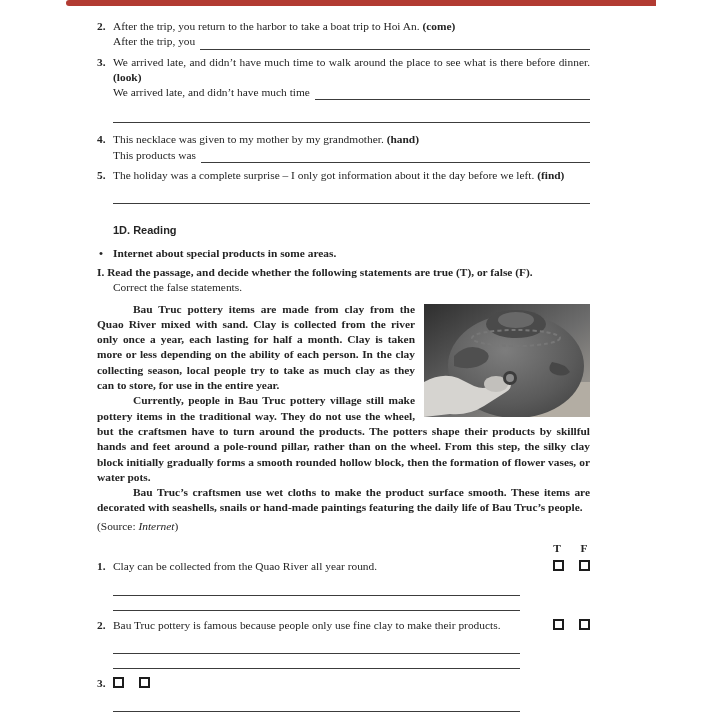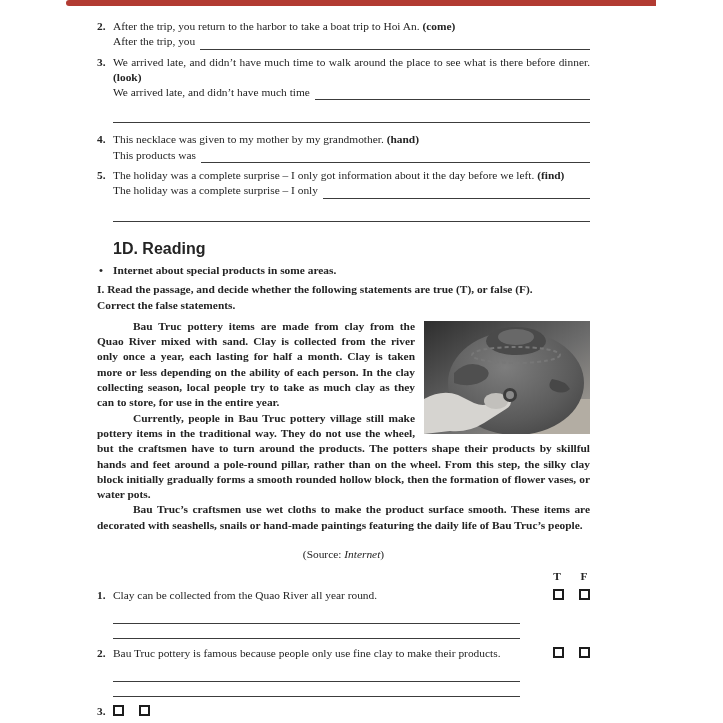--- a/index.html
+++ b/index.html
@@ -25,36 +25,36 @@
   .sentence { text-align:justify; }
   .hint { font-weight:bold; }
   .answer-row { display:flex; align-items:flex-end; margin-top:0; margin-bottom:2px; }
   .answer-row .prefix { white-space:nowrap; }
   .write-line { flex:1; border-bottom:1px solid #3c3c3c; height:14px; margin-left:5px; }
   .extra-line { border-bottom:1px solid #3c3c3c; height:21px; margin-bottom:6px; }
 
   
   .section-title {
     font-family:"Liberation Sans", sans-serif;
-    font-weight:bold; font-size:16px;
+    font-weight:bold; font-size:11px;
     margin:13px 0 7px 16px;
   }
   .objective { display:flex; font-weight:bold; margin-bottom:4px; }
   .bullet { width:16px; flex:0 0 16px; text-align:left; padding-left:2px; }
   .task-line1 { font-weight:bold; padding-left:16px; text-indent:-16px; text-align:justify; }
-  .task-line2 { font-weight:bold; margin-left:0; margin-bottom:6px; }
+  .task-line2 { font-weight:normal; margin-left:16px; margin-bottom:6px; }
 
   .passage { text-align:justify;font-weight:bold; }
   .passage p { text-indent:36px; }
   .photo {
     float:right; width:166px; height:113px;
     margin:2px 0 4px 9px;
     display:block;
   }
-  .source { text-align:center; margin-top:14px; }
+  .source { text-align:left; margin-top:3px; }
   .src-italic { font-style:italic; }
 
   
   .tf-header { display:flex; justify-content:flex-end; gap:15px; font-weight:bold; margin-top:7px; }
   .tf-header span { width:12px; text-align:center; }
   .stmt { display:flex; align-items:flex-start; margin-top:3px; }
   .stmt-num { font-weight:bold; width:16px; flex:0 0 16px; }
   .stmt-text { flex:1; }
   .boxes { display:flex; gap:15px; flex:0 0 auto; padding-top:1px; }
   .cb { width:11px; height:11px; border:2px solid #1c1c1c; background:#fff; }
@@ -100,24 +100,20 @@
         <span class="prefix">This products was</span>
         <span class="write-line"></span>
       </div>
     </div>
   </div>
 
   <div class="ex">
     <div class="ex-num">5.</div>
     <div class="ex-body">
       <div class="sentence"><span>The holiday was a complete surprise – I only got information about it the day before we left.</span> <span class="hint">(find)</span></div>
-      <div class="answer-row">
-        <span class="prefix">The holiday was a complete surprise – I only</span>
-        <span class="write-line"></span>
-      </div>
       <div class="extra-line"></div>
     </div>
   </div>
 
   <div class="section-title">1D. Reading</div>
 
   <div class="objective">
     <span class="bullet">•</span>
     <span>Internet about special products in some areas.</span>
   </div>

